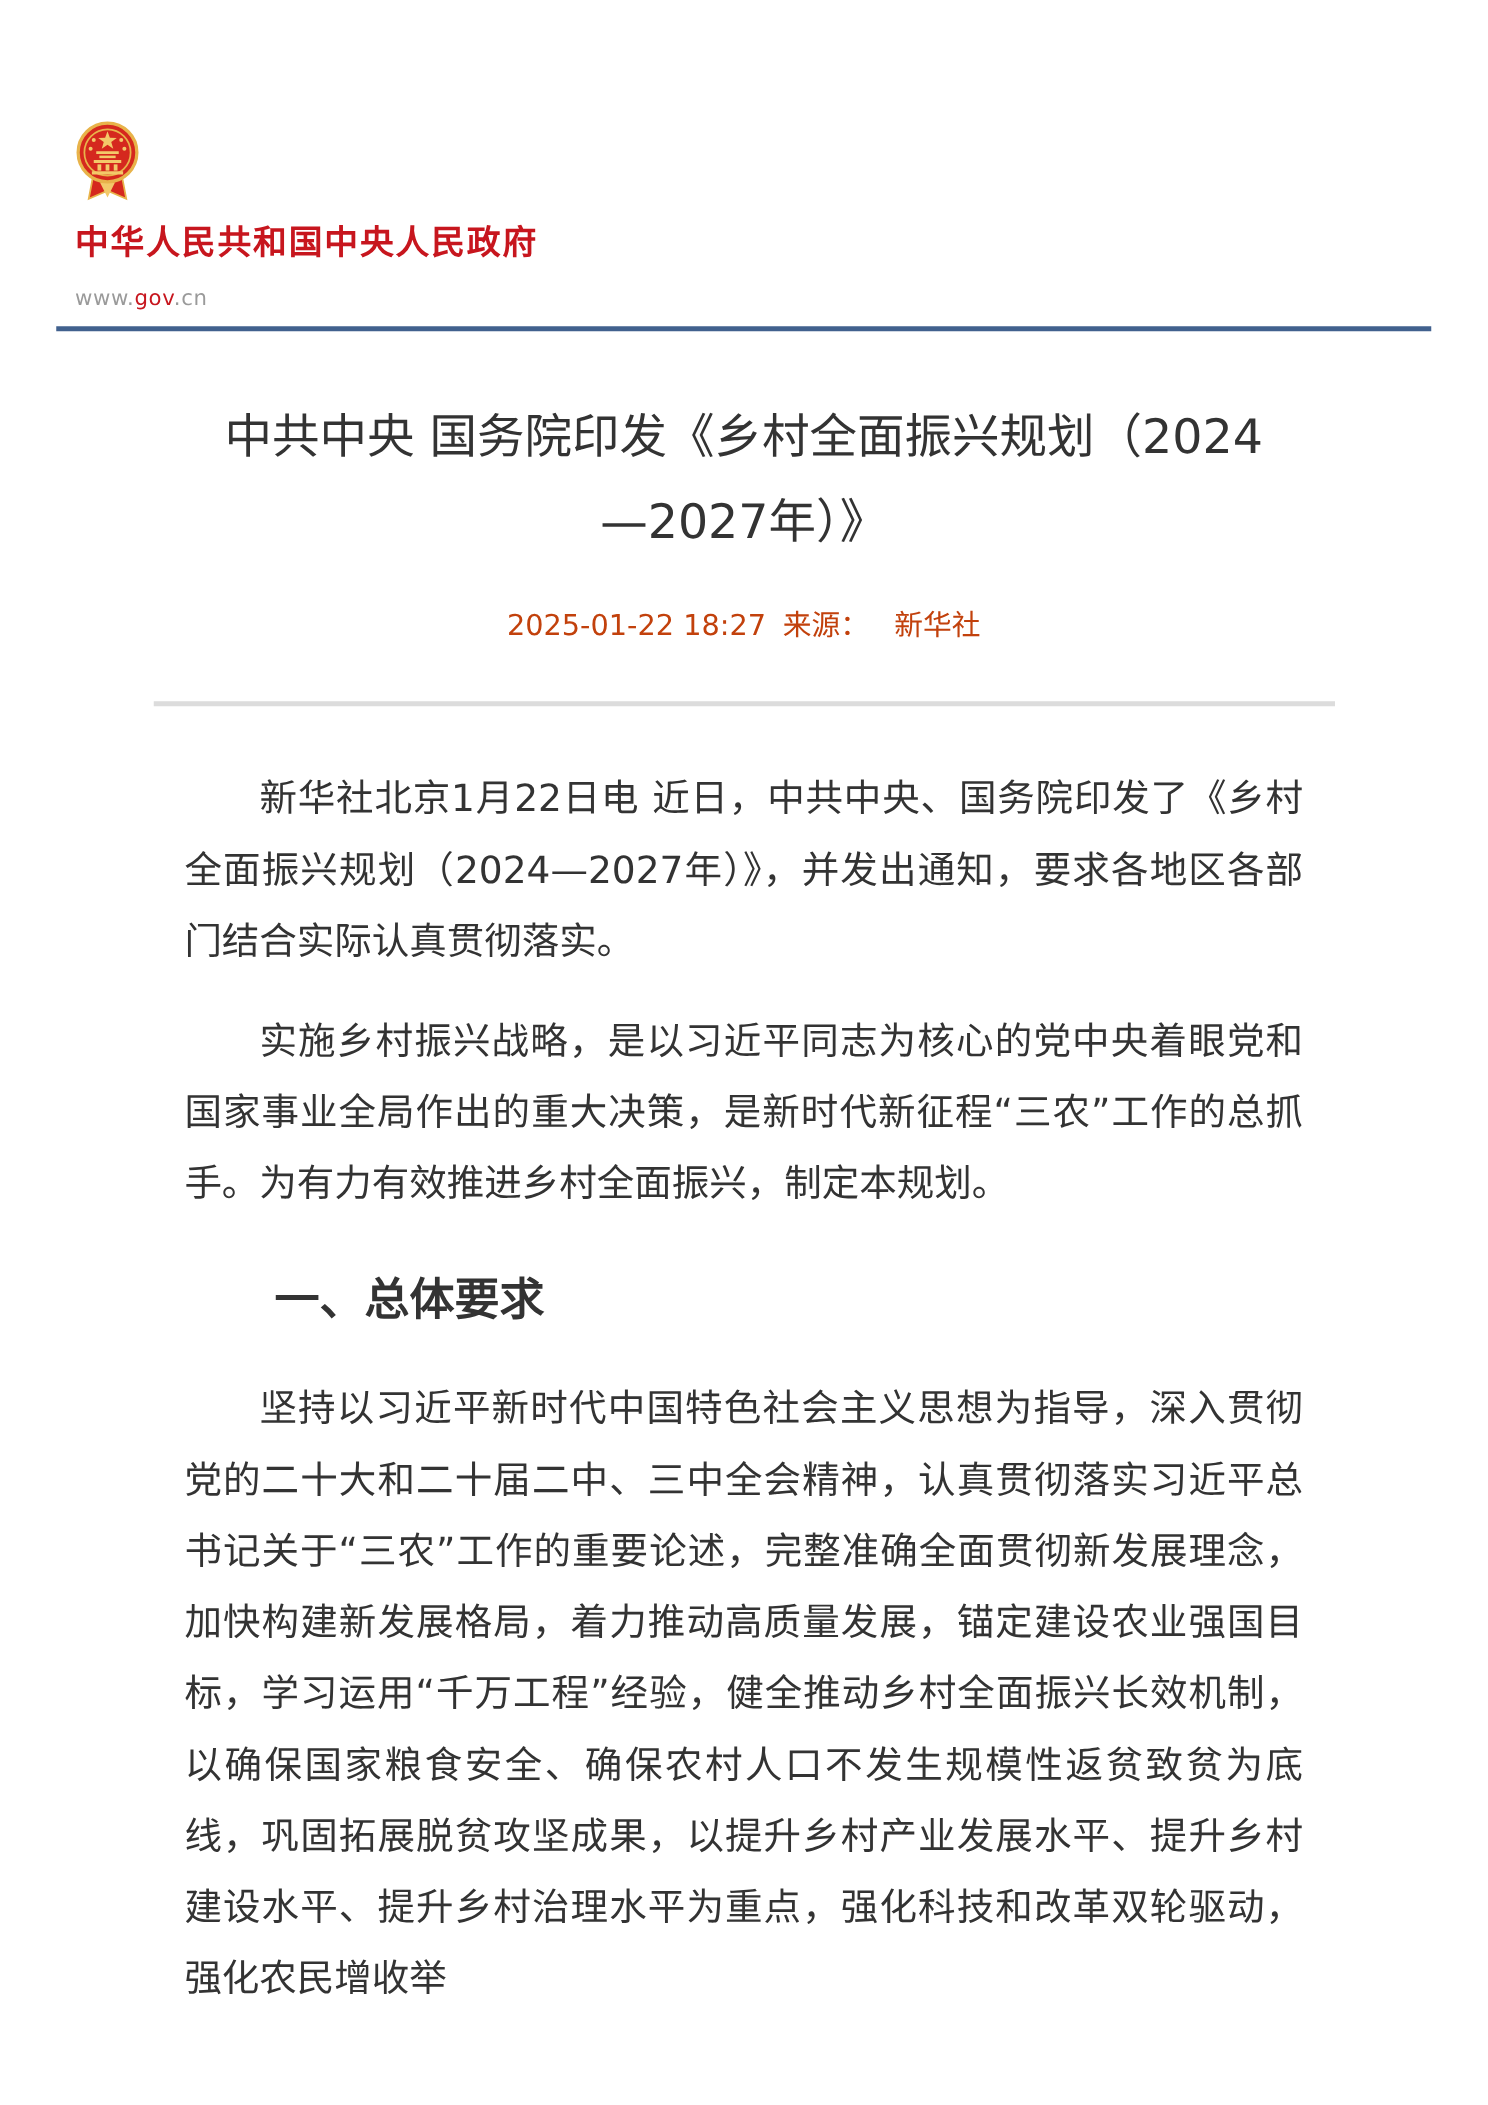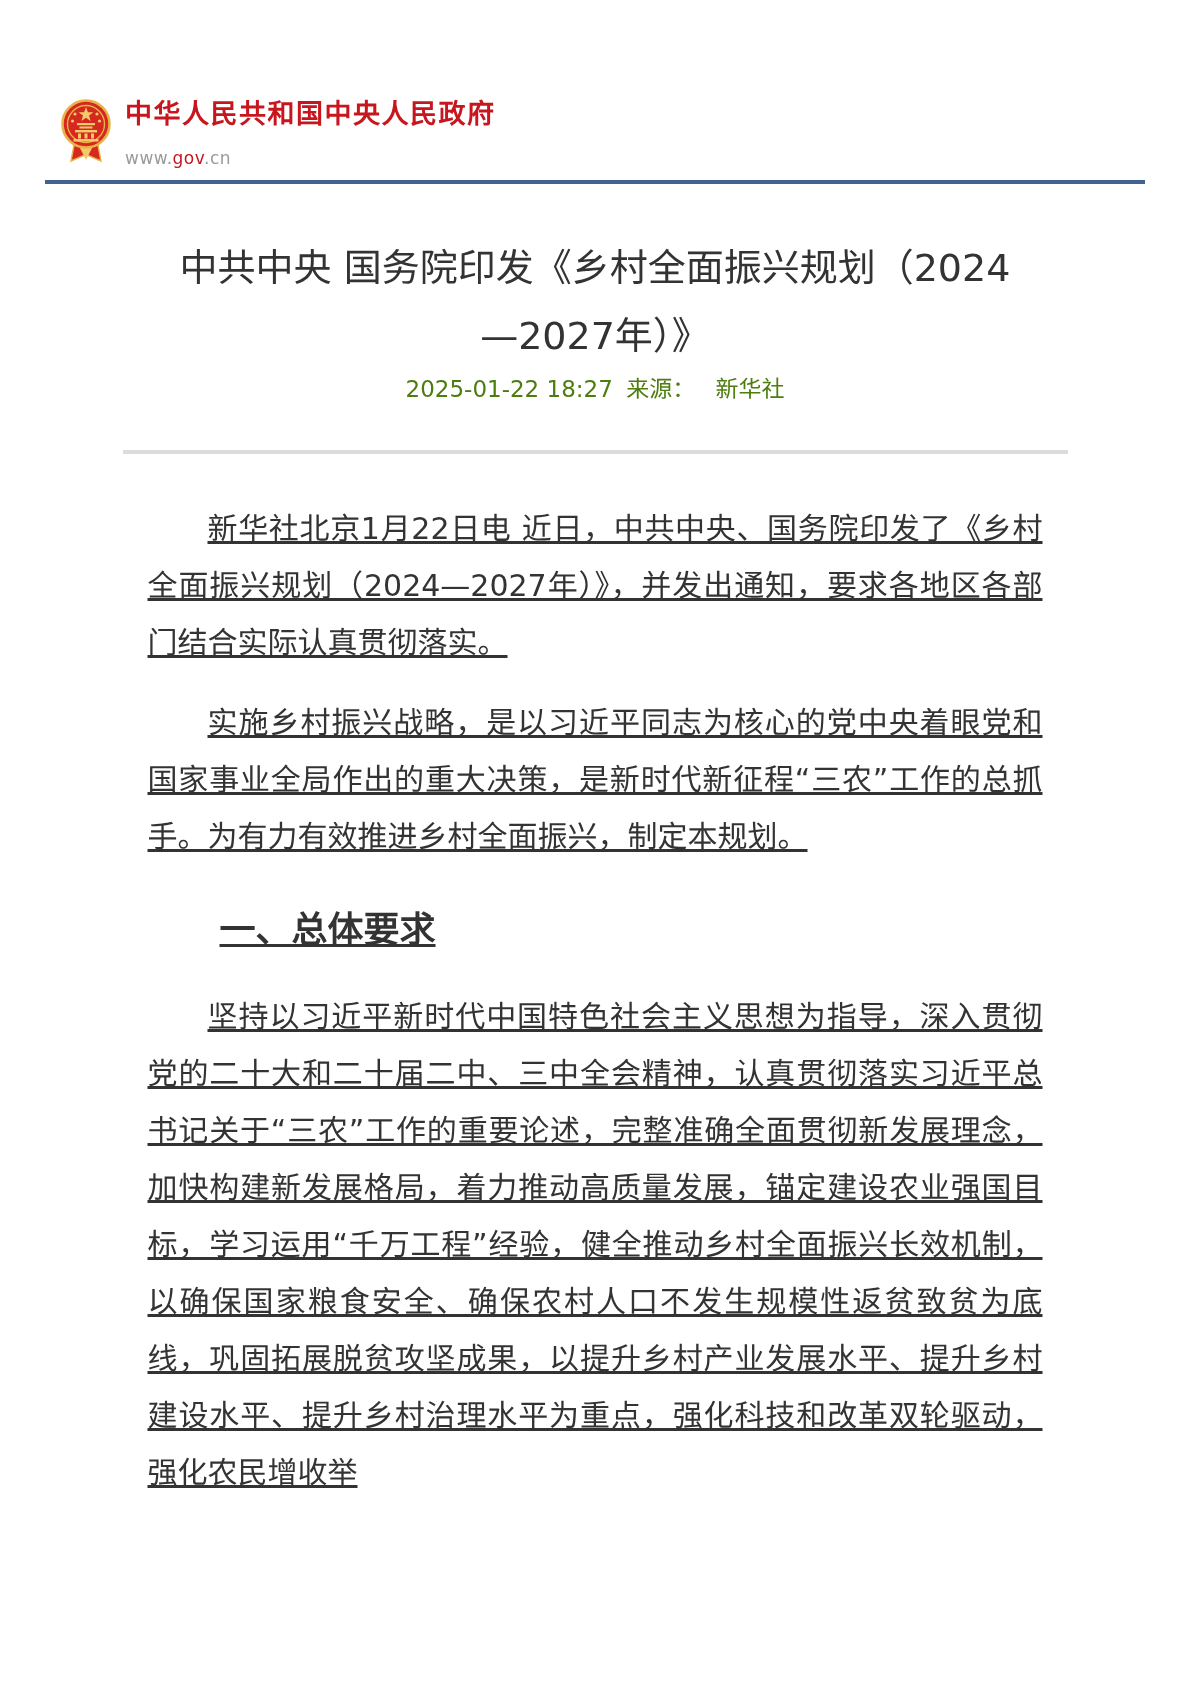--- a/index.html
+++ b/index.html
@@ -15,23 +15,24 @@
     margin: 0 auto;
     background: #ffffff;
     overflow: hidden;
   }
   
   .site-header {
     padding: 96px 45px 0 45px;
   }
   .header-inner {
     display: flex;
-    align-items: center;
+    align-items: flex-start;
     gap: 13px;
     padding-left: 15px;
+    flex-direction: column;
   }
   .emblem {
     width: 52px;
     height: 68px;
     flex: 0 0 auto;
     cursor: pointer;
   }
   .header-text { padding-top: 2px; }
   .site-name {
     color: #c7161e;
@@ -60,39 +61,39 @@
   }
   .article-title {
     margin: 50px 40px 0 40px;
     text-align: center;
     font-size: 38px;
     font-weight: 400;
     color: #333333;
     line-height: 68px;
   }
   .article-meta {
+    margin-top: 30px;
     text-align: center;
     font-size: 23px;
-    color: #4d7c0f;
+    color: #c2410c;
   }
   .article-meta .meta-part { margin: 0 3px; }
   .article-meta .meta-source { margin-left: 10px; }
   .title-divider {
     height: 4px;
     background: #dcdcdc;
     margin-top: 46px;
   }
   .article-body {
     margin-top: 46px;
     padding: 0 25px;
     font-size: 30px;
     color: #333333;
     line-height: 57px;
     text-align: justify;
-    text-decoration: underline;
   }
   .article-body p {
     margin: 0 0 23px 0;
     text-indent: 2em;
   }
   .article-body h2 {
     margin: 36px 0 30px 0;
     font-size: 36px;
     font-weight: bold;
     color: #333333;

